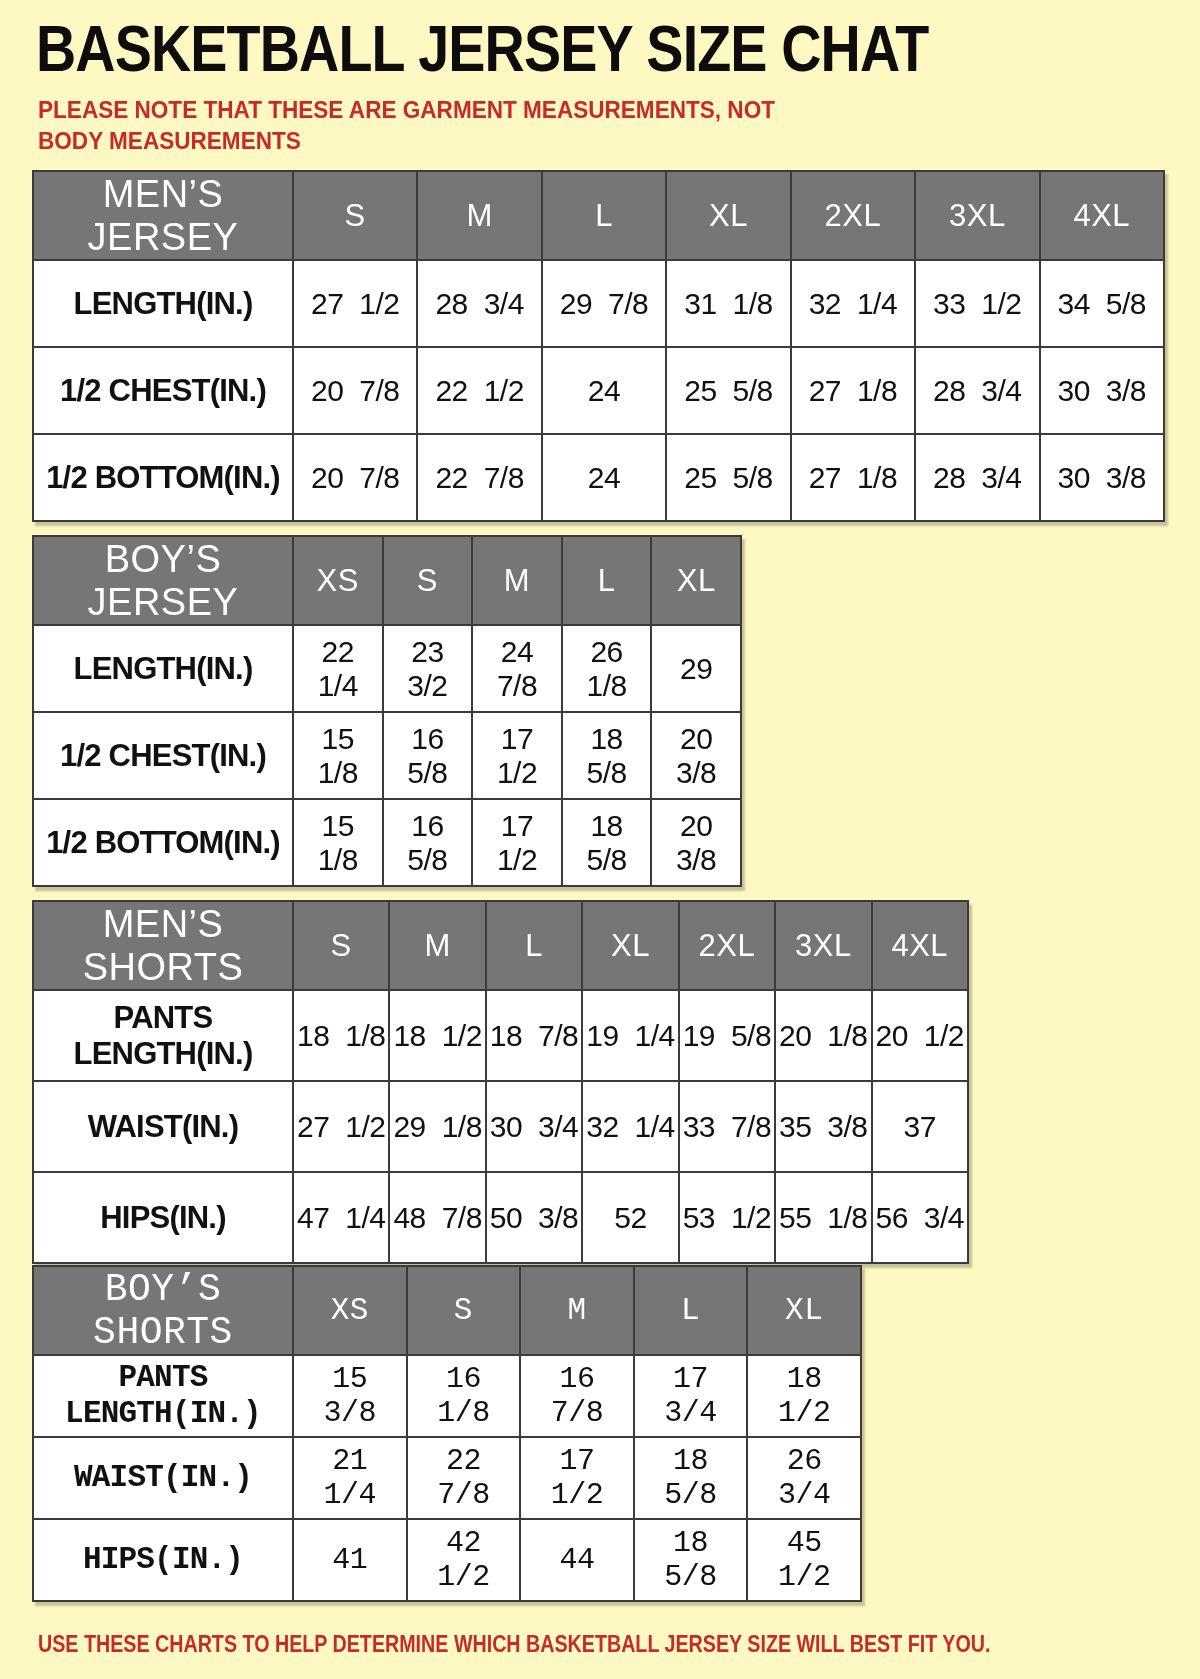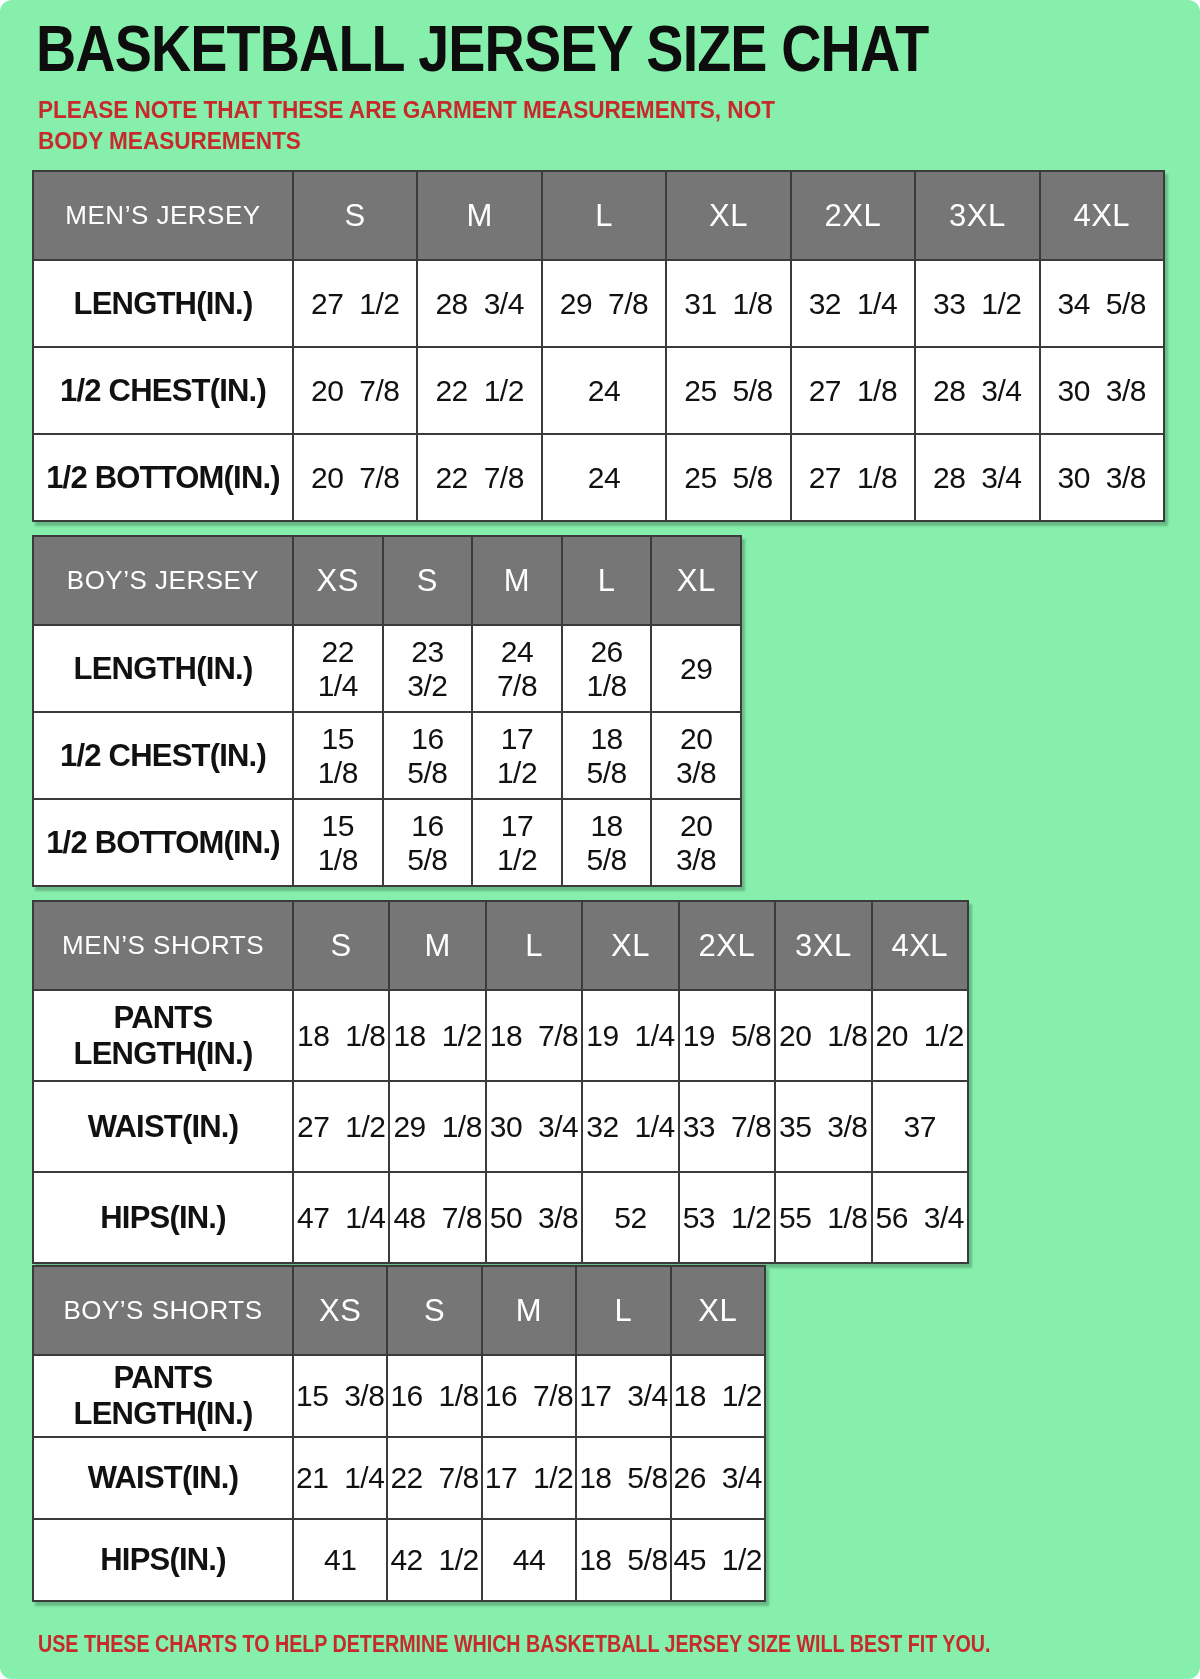--- a/index.html
+++ b/index.html
@@ -5,51 +5,51 @@
   :root{
     --header-bg:#767676;
     --header-text:#ffffff;
     --accent-red:#c62a2a;
     --border:#3b3b3b;
     --text:#111111;
   }
   html,body{margin:0;padding:0;background:#ffffff;}
   body{width:1200px;height:1679px;position:relative;overflow:hidden;
        font-family:"Liberation Sans", sans-serif;color:var(--text);}
-  .page{position:absolute;inset:0;background:#86efac;border-radius:12px;}
+  .page{position:absolute;inset:0;background:#fef9c3;}
 
   .title{position:absolute;left:36px;top:12px;font-size:64px;font-weight:700;
          letter-spacing:-1px;white-space:nowrap;color:#0d0d0d;
          transform:scaleX(0.87);transform-origin:0 0;}
 
   .note{position:absolute;left:38px;top:94px;width:850px;font-size:24px;
         font-weight:700;color:var(--accent-red);line-height:1.3;
         transform:scaleX(0.94);transform-origin:0 0;}
 
   .footer{position:absolute;left:38px;top:1630px;font-size:24px;font-weight:700;
           color:var(--accent-red);white-space:nowrap;
           transform:scaleX(0.82);transform-origin:0 0;}
 
   table.tbl{position:absolute;border-collapse:collapse;table-layout:fixed;
             background:#ffffff;box-shadow:3px 4px 2px rgba(0,0,0,0.22);}
   table.tbl col:first-child{width:260px;}
   .tbl th,.tbl td{border:2px solid var(--border);text-align:center;
                   vertical-align:middle;padding:0;}
   .tbl th{background:var(--header-bg);color:var(--header-text);
           font-size:31px;font-weight:400;height:87px;letter-spacing:0.5px;}
-  .tbl th:first-child{font-size:26px;}
+  .tbl th:first-child{font-size:38px;}
   .tbl td{height:85px;}
   .tbl td.label{font-size:31px;font-weight:700;letter-spacing:-0.8px;
                 white-space:pre-line;line-height:1.15;}
   .tbl td.val{font-size:30px;word-spacing:8px;letter-spacing:-0.5px;}
 
   #t1{left:32px;top:170px;width:1133px;}
   #t2{left:32px;top:535px;width:710px;}
   #t3{left:32px;top:900px;width:937px;}
-  #t4{left:32px;top:1265px;width:734px;}
+  #t4{left:32px;top:1265px;width:830px;font-family:Liberation Mono, monospace;}
   #t3 td{height:89px;}
   #t4 td{height:80px;}
 </style>
 </head>
 <body>
 
 <div class="page">
   <div class="title">BASKETBALL JERSEY SIZE CHAT</div>
   <div class="note">PLEASE NOTE THAT THESE ARE GARMENT MEASUREMENTS, NOT BODY MEASUREMENTS</div>
 

